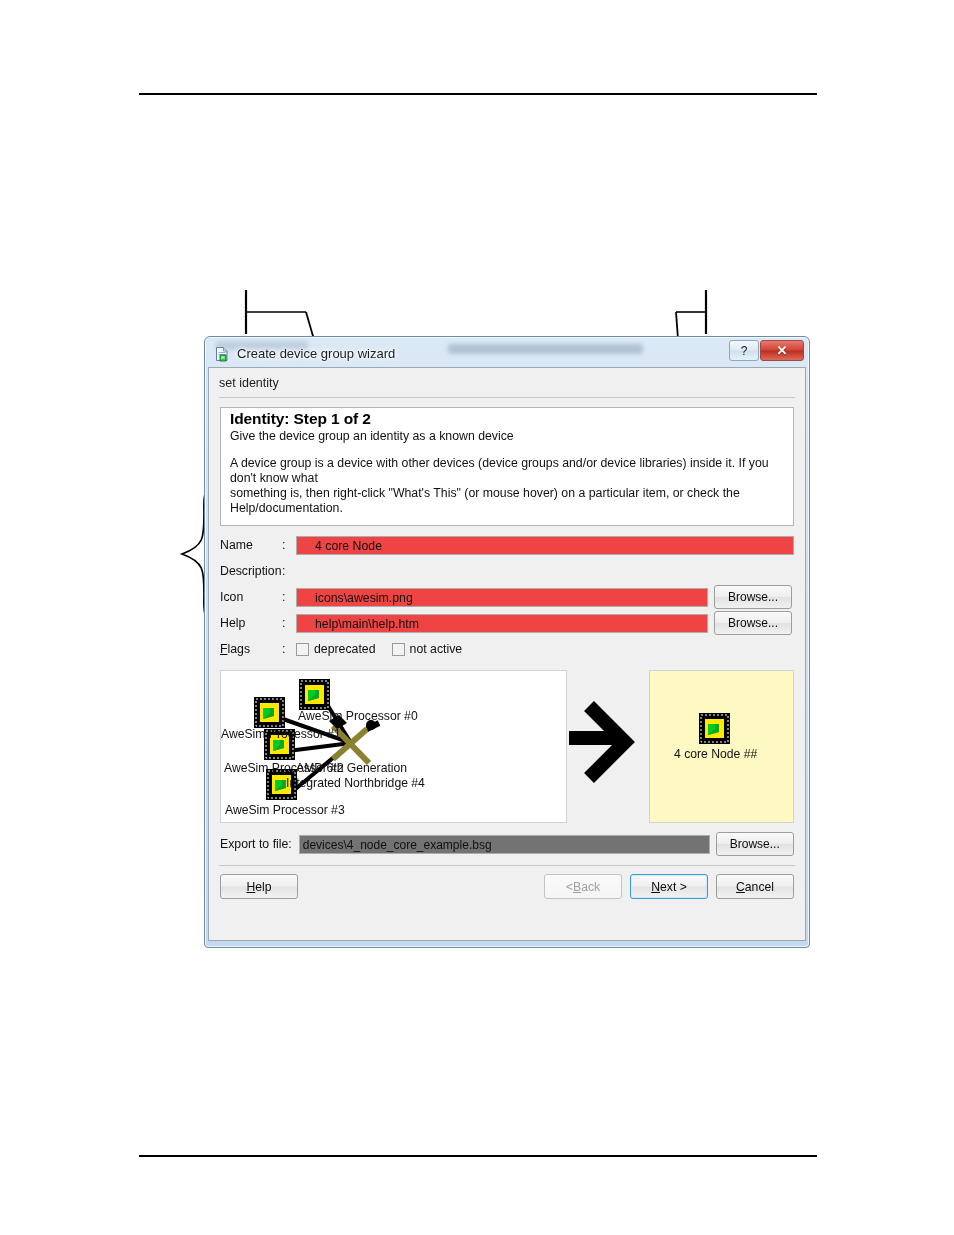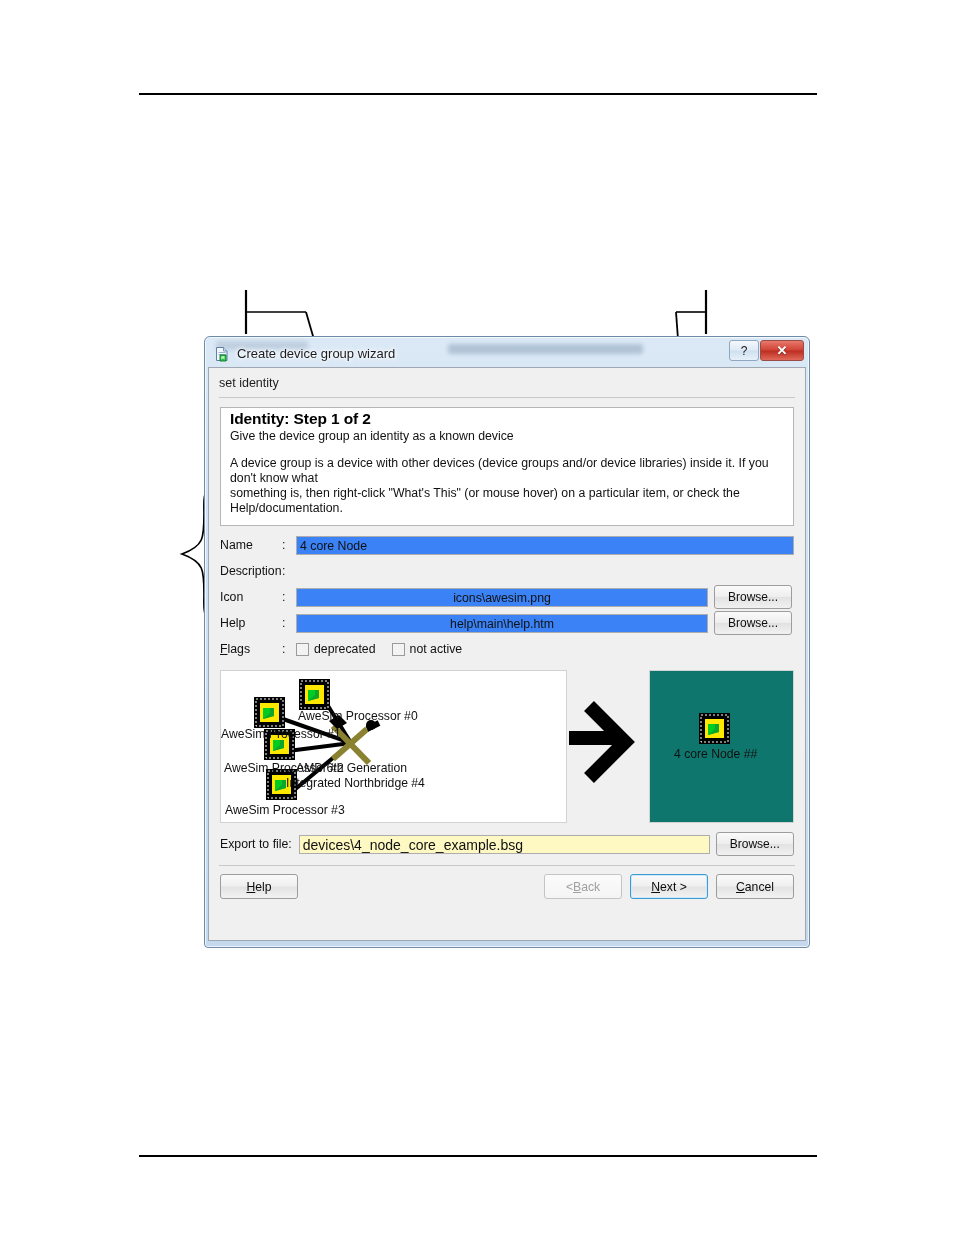--- a/index.html
+++ b/index.html
@@ -84,25 +84,25 @@
   #instr-title{font-size:15.5px;font-weight:bold;color:#000;letter-spacing:-.1px;}
   #instr-sub{font-size:12.3px;color:#111;margin-top:1px;}
   #instr-body{font-size:12.3px;color:#111;margin-top:13px;line-height:15px;}
 
   
   #form{margin:6px 11px 0 11px;}
   .frow{display:flex;align-items:center;height:26px;}
   .flabel{width:62px;font-size:12.3px;color:#111;}
   .fcolon{width:14px;font-size:12.3px;color:#111;}
   .finput{
-    flex:1;height:19px;background:#3b82f6;border:1px solid #adadad;
-    font-size:12.3px;color:#111;padding:0 3px;line-height:19px;
+    flex:1;height:19px;background:#ef4444;border:1px solid #adadad;
+    font-size:12.3px;color:#111;padding:0 18px;line-height:19px;
     box-sizing:border-box;overflow:hidden;white-space:nowrap;
   }
-  .finput.narrow{flex:none;width:412px;text-align:center;}
+  .finput.narrow{flex:none;width:412px;}
   .browse{
     margin-left:6px;width:76px;height:22px;flex:none;
     border:1px solid #9d9d9d;border-radius:3px;
     background:linear-gradient(180deg,#fafafa 0%,#eeeeee 48%,#e2e2e2 52%,#f1f1f1 100%);
     font-size:12px;color:#0d0d0d;display:flex;align-items:center;justify-content:center;
   }
   .chk{
     width:11px;height:11px;border:1px solid #9a9a9a;background:#f3f3f3;
     display:inline-block;margin-right:5px;vertical-align:-1px;
   }
@@ -111,33 +111,33 @@
 
   
   #previews{
     margin:8px 11px 0 11px;display:flex;align-items:stretch;height:153px;
   }
   #panel-left{
     width:345px;background:#fff;border:1px solid #d2d2d2;position:relative;overflow:hidden;
   }
   #arrow-gap{width:82px;position:relative;}
   #panel-right{
-    flex:1;background:#0f766e;border:1px solid #d2d2d2;position:relative;overflow:hidden;
+    flex:1;background:#fef9c3;border:1px solid #d2d2d2;position:relative;overflow:hidden;
   }
   .nodelabel{
     position:absolute;font-size:12.2px;color:#111;white-space:nowrap;
   }
   .devicon{position:absolute;width:31px;height:31px;}
 
   
   #export{margin:9px 11px 0 11px;display:flex;align-items:center;height:24px;}
   #export-label{font-size:12.3px;color:#111;margin-right:7px;}
   #export-input{
-    flex:none;width:411px;height:19px;background:#fef9c3;border:1px solid #adadad;
-    font-size:14px;color:#111;padding:0 3px;line-height:19px;box-sizing:border-box;
+    flex:none;width:411px;height:19px;background:#737373;border:1px solid #adadad;
+    font-size:12px;color:#111;padding:0 3px;line-height:19px;box-sizing:border-box;
   }
   #btm-rule{margin:9px 10px 0 10px;height:1px;background:#c8c8c8;}
 
   
   #buttons{margin:8px 11px 0 11px;display:flex;align-items:center;height:25px;}
   .btn{
     width:76px;height:23px;border:1px solid #9d9d9d;border-radius:3px;
     background:linear-gradient(180deg,#fafafa 0%,#efefef 48%,#e3e3e3 52%,#f2f2f2 100%);
     font-size:12.2px;color:#0d0d0d;display:flex;align-items:center;justify-content:center;
   }

